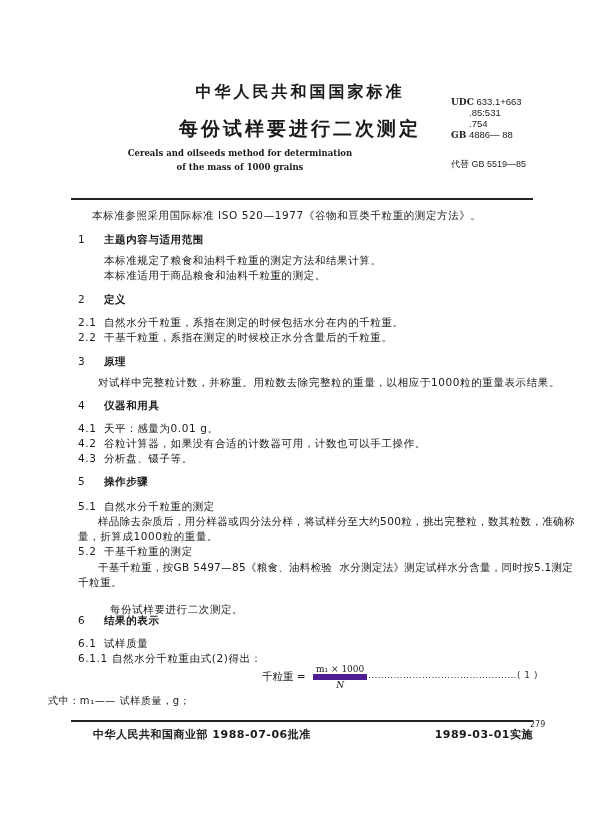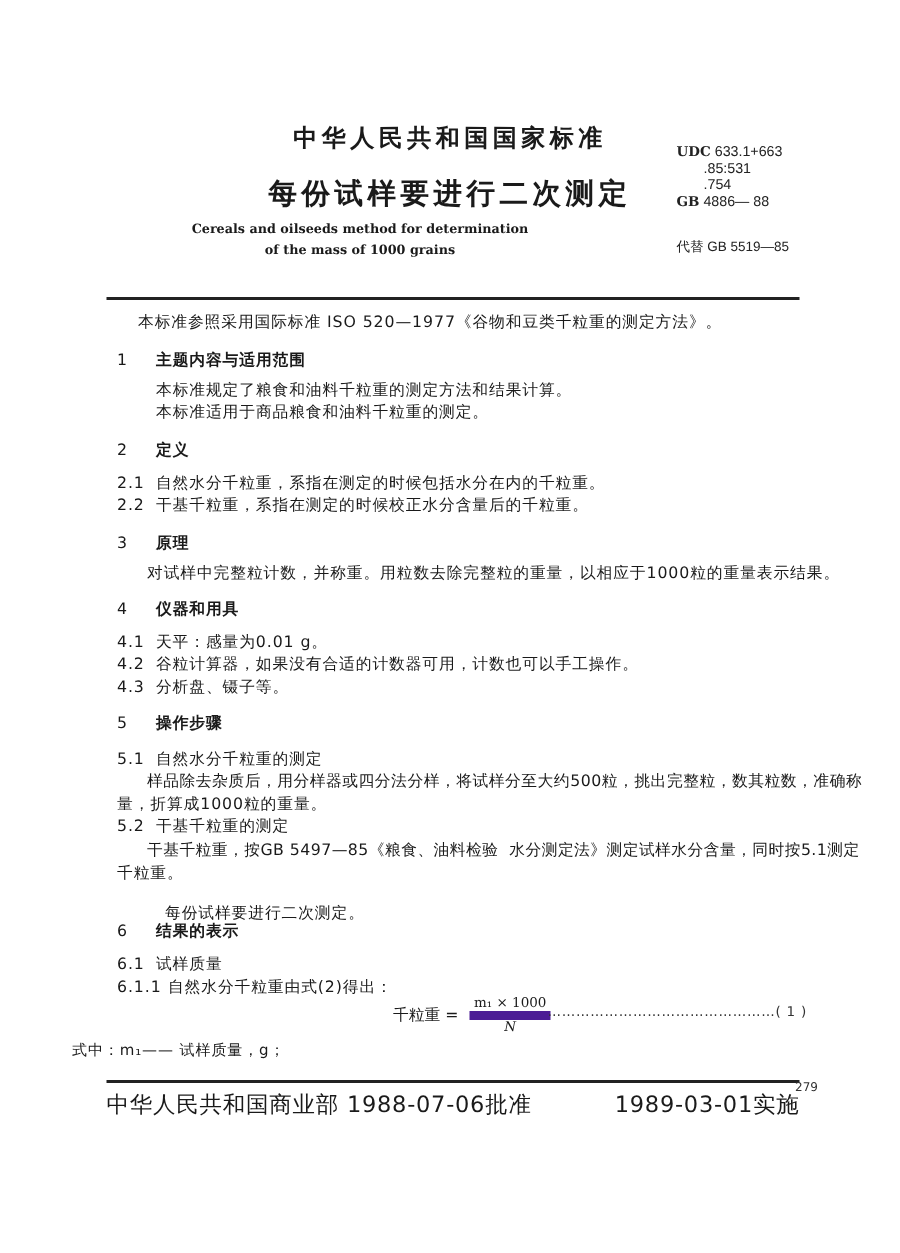--- a/index.html
+++ b/index.html
@@ -78,23 +78,24 @@
     }
     .frac .top { border-bottom: 6px solid #4c1d95; padding: 0 3px; }
     .frac .bot { font-style: italic; }
     .dots {
       left: 365px; top: 670px;
       font-size: 9px;
       letter-spacing: 0.5px;
       color: #333;
     }
     .footer {
-      font-size: 15px;
-      font-weight: normal;
+      font-size: 11px;
+      font-weight: bold;
       letter-spacing: 0.5px;
+      margin-left: 22px;
     }
     .page-no {
       left: 530px; top: 720px;
       font-size: 8px;
       color: #333;
     }
   </style>
 </head>
 <body>
 

